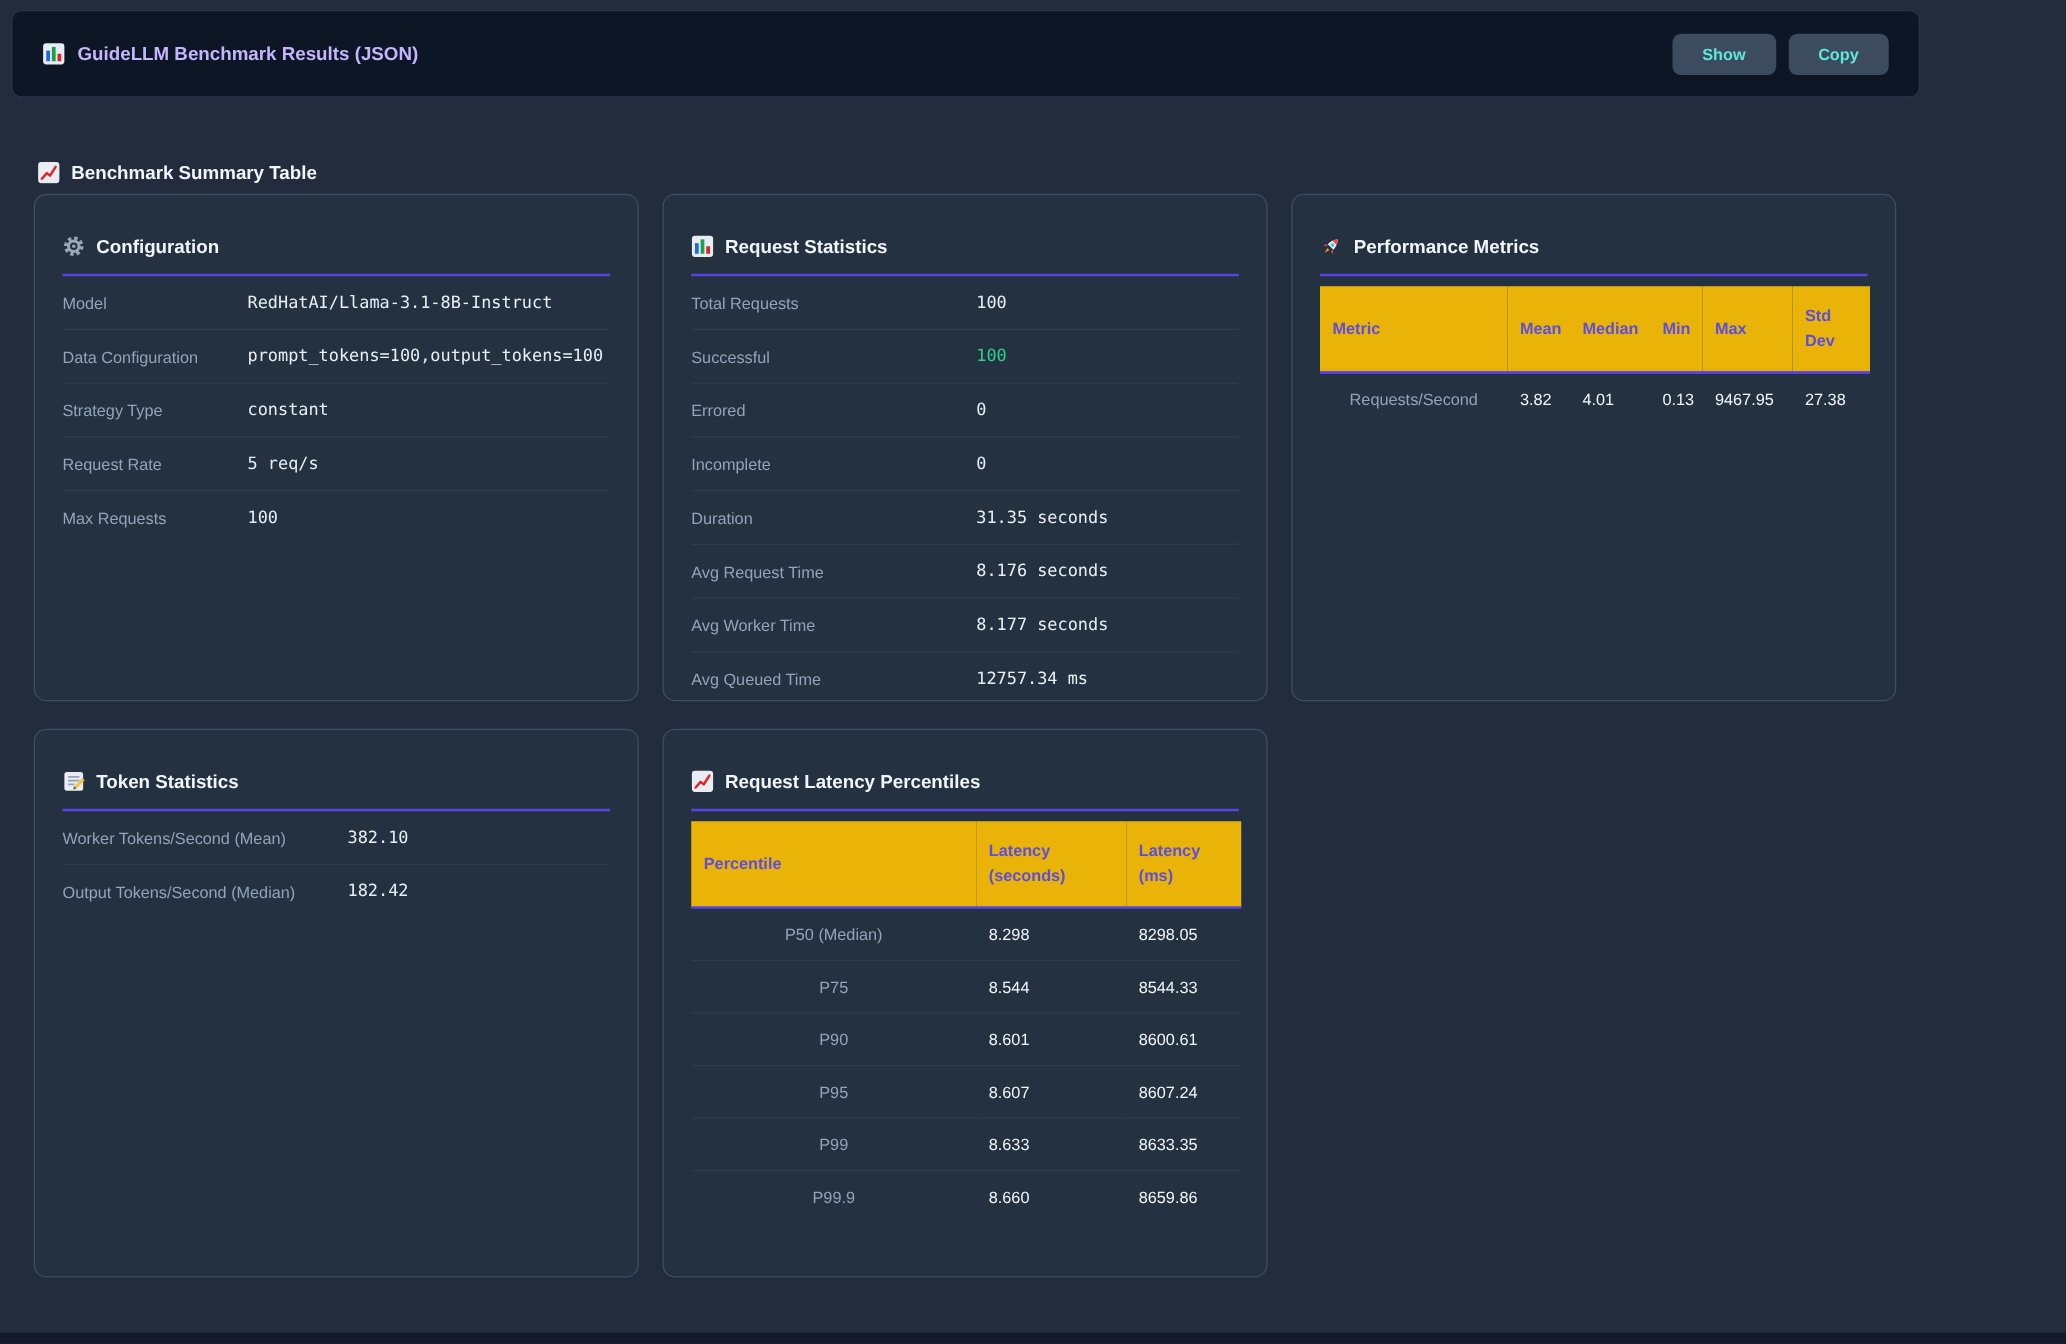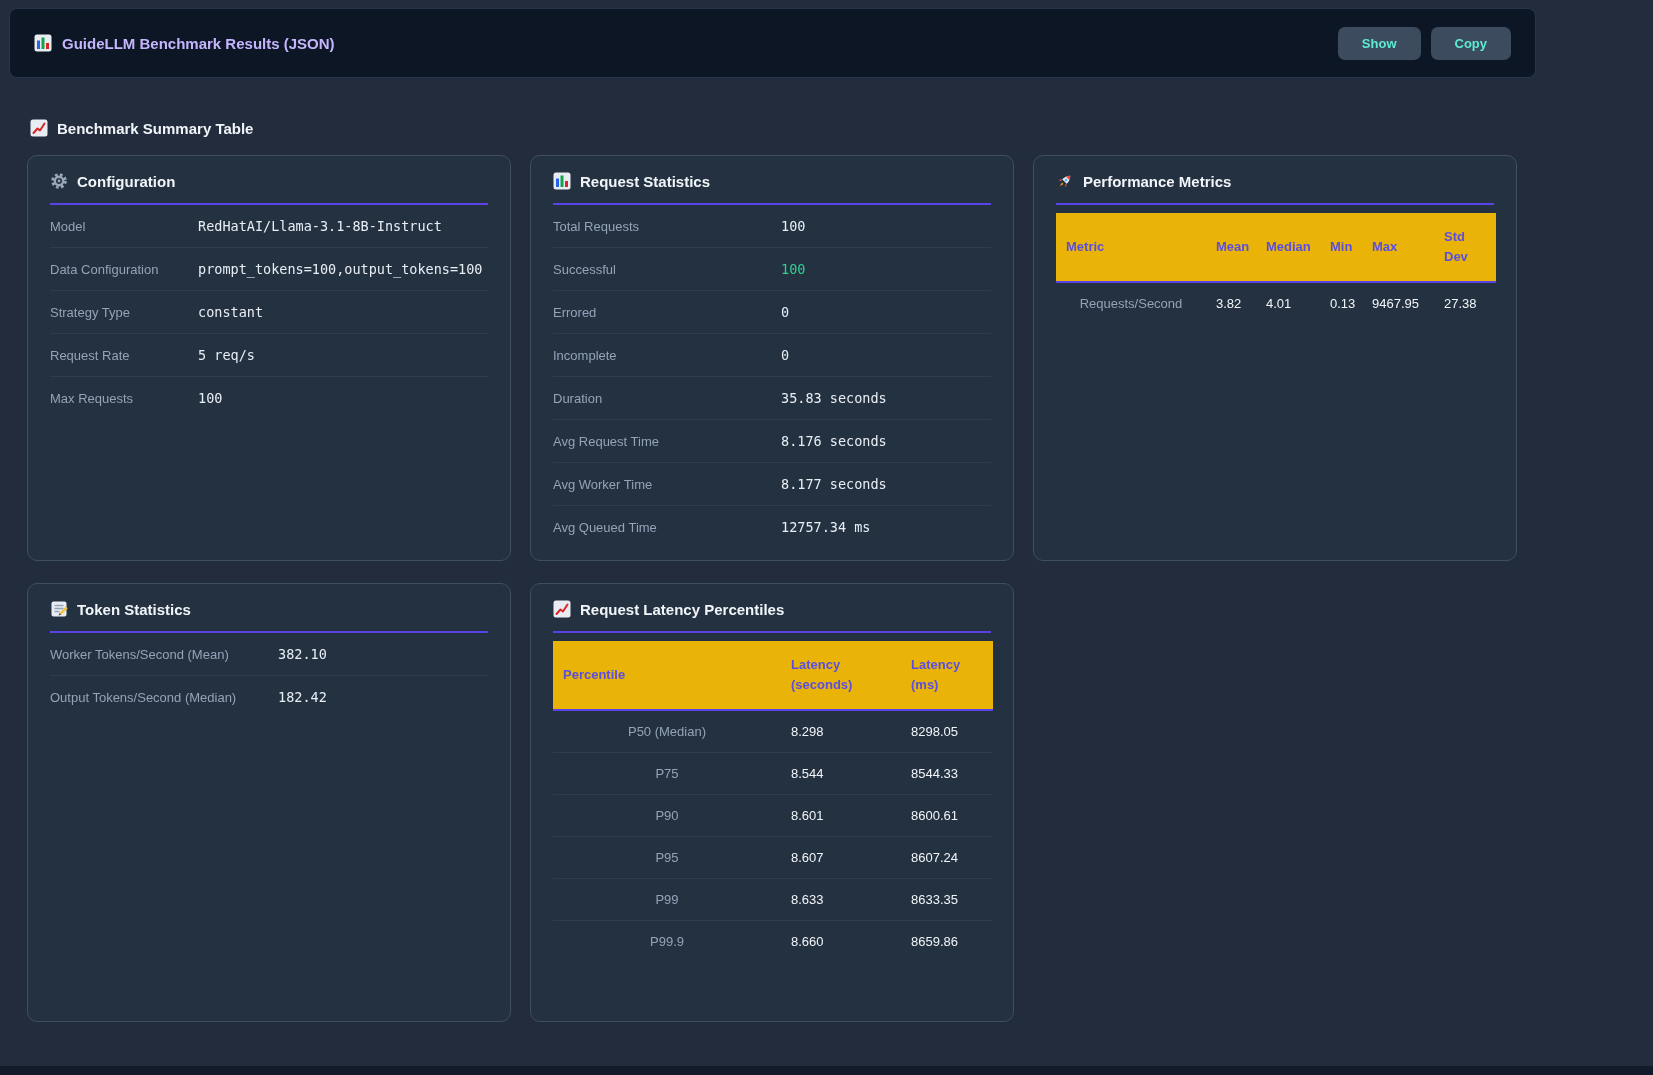--- a/index.html
+++ b/index.html
@@ -17,32 +17,32 @@
   }
   .header-title{color:#c4b5fd;font-weight:bold;font-size:15px;margin-left:10px;}
   .header-buttons{margin-left:auto;display:flex;gap:10px;}
   .btn{
     background:#3d4b5f;color:#5eead4;font-weight:bold;font-size:13px;
     padding:9px 24px;border:none;border-radius:7px;cursor:pointer;
     font-family:"Liberation Sans",sans-serif;
   }
   
   .section-heading{
-    position:absolute;top:119px;left:30px;display:flex;align-items:center;gap:9px;
+    position:absolute;top:129px;left:30px;display:flex;align-items:center;gap:9px;
     color:#f1f5f9;font-weight:bold;font-size:15px;
   }
   
   .cards-grid{
     position:absolute;top:155px;left:27px;width:1490px;
     display:grid;grid-template-columns:484px 484px 484px;
     grid-template-rows:406px 439px;column-gap:19px;row-gap:22px;
   }
   .card{
     background:#243140;border:1px solid #3e4e63;border-radius:10px;
-    padding:16px 22px 20px;box-sizing:border-box;overflow:hidden;
+    padding:32px 22px 20px;box-sizing:border-box;overflow:hidden;
   }
   .card-title-row{
     display:flex;align-items:center;gap:9px;
     color:#f1f5f9;font-weight:bold;font-size:15px;
     padding-bottom:13px;border-bottom:2px solid #5a43e6;
   }
   
   .stat-row{
     display:flex;align-items:center;min-height:42px;
     border-bottom:1px solid #2f3c4e;font-size:13px;
@@ -199,21 +199,21 @@
     <div class="stat-row">
       <span class="stat-label">Errored</span>
       <span class="stat-value">0</span>
     </div>
     <div class="stat-row">
       <span class="stat-label">Incomplete</span>
       <span class="stat-value">0</span>
     </div>
     <div class="stat-row">
       <span class="stat-label">Duration</span>
-      <span class="stat-value">35.83 seconds</span>
+      <span class="stat-value">31.35 seconds</span>
     </div>
     <div class="stat-row">
       <span class="stat-label">Avg Request Time</span>
       <span class="stat-value">8.176 seconds</span>
     </div>
     <div class="stat-row">
       <span class="stat-label">Avg Worker Time</span>
       <span class="stat-value">8.177 seconds</span>
     </div>
     <div class="stat-row">

